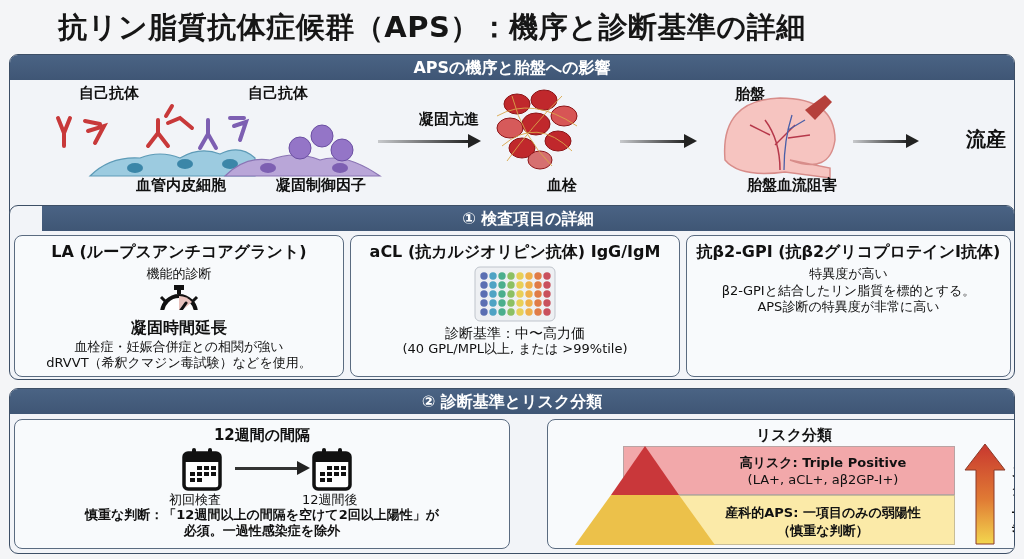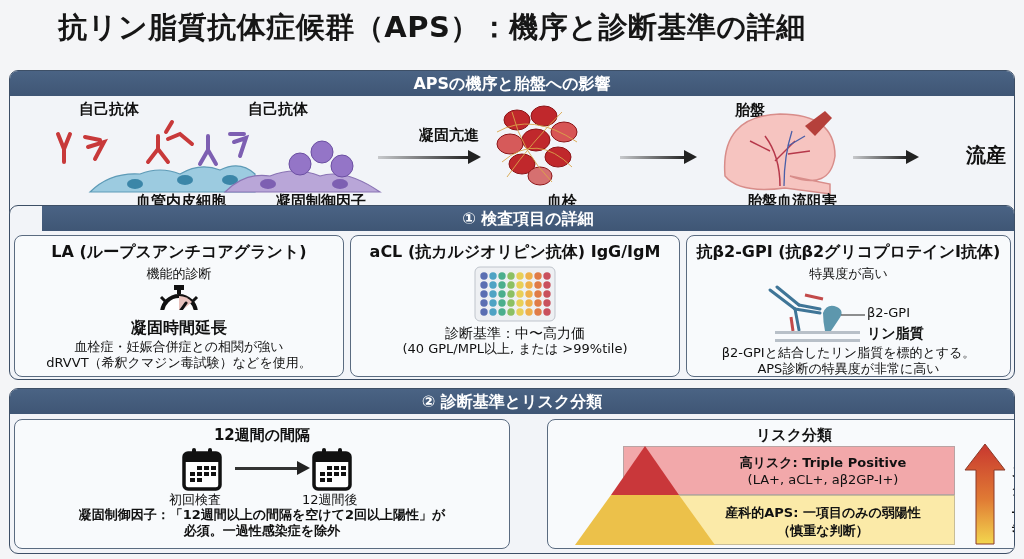--- a/index.html
+++ b/index.html
@@ -18,21 +18,21 @@
   .section {
     position: absolute; left: 9px; width: 1006px;
     border: 1.5px solid #3d4f66; border-radius: 9px;
     background: #f2f4f8; overflow: hidden;
   }
   .section-header {
     height: 25px; background: linear-gradient(#4a6384, #3f5675);
     color: #fff; font-weight: bold; font-size: 16px;
     text-align: center; line-height: 25px;
   }
-  .sec1 { top: 70px; height: 168px; }
+  .sec1 { top: 54px; height: 168px; }
   .sec2 { top: 205px; height: 175px; padding-left: 32px; }
   .sec3 { top: 388px; height: 166px; }
 
   .abs { position: absolute; }
   .lbl { position: absolute; font-weight: bold; font-size: 15px; white-space: nowrap; margin-left: 31px; }
   .card {
     position: absolute; background: #f8fafc; border: 1.3px solid #5a6b80;
     border-radius: 8px; text-align: center;
   }
   .card-title { font-weight: bold; font-size: 16px; margin-top: 6px; white-space: nowrap; }
@@ -200,41 +200,20 @@
           <circle cx="73" cy="46" r="3.7" fill="#c9505d"></circle>
         </svg>
     </div>
     <div class="card-text" style="font-size:14px;">診断基準：中〜高力価</div>
     <div class="card-text">(40 GPL/MPL以上, または &gt;99%tile)</div>
   </div>
 
   <div class="card" style="left:676px;top:29px;width:325px;height:142px;">
     <div class="card-title">抗β2-GPI (抗β2グリコプロテインI抗体)</div>
     <div class="card-sub">特異度が高い</div>
-    <div style="position:relative;height:62px;">
-      <svg class="abs" style="left:78px;top:2px;" width="110" height="60">
-        <g stroke="#3f7597" stroke-width="3" stroke-linecap="round">
-          <line x1="5" y1="5" x2="30" y2="24"></line>
-            <line x1="12" y1="2" x2="34" y2="20"></line>
-          <line x1="30" y1="24" x2="55" y2="28"></line>
-            <line x1="34" y1="20" x2="55" y2="24"></line>
-          <line x1="30" y1="24" x2="34" y2="45"></line>
-        </g>
-        <line x1="40" y1="10" x2="58" y2="14" stroke="#c24a4a" stroke-width="3"></line>
-        <line x1="26" y1="32" x2="28" y2="46" stroke="#c24a4a" stroke-width="3"></line>
-        <path d="M58 28 Q62 18 72 22 Q80 26 74 34 Q70 40 66 46 L60 46 Q58 36 58 28 Z" fill="#5d97ad"></path>
-        <g fill="#b8c0c8">
-          <rect x="10" y="46" width="85" height="3"></rect>
-          <rect x="10" y="54" width="85" height="3"></rect>
-        </g>
-        <line x1="76" y1="30" x2="100" y2="30" stroke="#222" stroke-width="1"></line>
-      </svg>
-      <span class="abs" style="left:180px;top:22px;font-size:13px;">β2-GPI</span>
-      <span class="abs" style="left:180px;top:42px;font-size:14px;font-weight:bold;">リン脂質</span>
-    </div>
     <div class="card-text">β2-GPIと結合したリン脂質を標的とする。</div>
     <div class="card-text">APS診断の特異度が非常に高い</div>
   </div>
 </div>
 
 <div class="section sec3">
   <div class="section-header">② 診断基準とリスク分類</div>
 
   <div class="card" style="left:4px;top:30px;width:496px;height:130px;">
     <div class="card-title" style="font-size:15px;">12週間の間隔</div>
@@ -267,21 +246,21 @@
           <rect x="9" y="25" width="5" height="4" fill="#111"></rect>
           <rect x="16" y="25" width="5" height="4" fill="#111"></rect>
           <rect x="23" y="25" width="5" height="4" fill="#111"></rect>
           <rect x="30" y="25" width="5" height="4" fill="#111"></rect>
           <rect x="9" y="31" width="5" height="4" fill="#111"></rect>
           <rect x="16" y="31" width="5" height="4" fill="#111"></rect>
         </svg>
       <span class="abs" style="left:154px;top:46px;font-size:13px;">初回検査</span>
       <span class="abs" style="left:287px;top:46px;font-size:13px;">12週間後</span>
     </div>
-    <div class="card-text" style="font-weight:bold;">凝固制御因子：「12週間以上の間隔を空けて2回以上陽性」が</div>
+    <div class="card-text" style="font-weight:bold;">慎重な判断：「12週間以上の間隔を空けて2回以上陽性」が</div>
     <div class="card-text" style="font-weight:bold;">必須。一過性感染症を除外</div>
   </div>
 
   <div class="card" style="left:537px;top:30px;width:494px;height:130px;">
     <div class="card-title" style="font-size:15px;">リスク分類</div>
     <div class="abs" style="left: 75px; top: 26px; width: 332px; height: 49px; border: 1px solid rgb(185, 163, 163); background: rgb(242, 168, 170);" id="band-high"></div>
     <div class="abs" style="left: 75px; top: 75px; width: 332px; height: 50px; border: 1px solid rgb(200, 189, 151); background: rgb(251, 234, 168);" id="band-low"></div>
     <svg class="abs" style="left:25px;top:26px;" width="145" height="100">
       <polygon id="tri-top" points="72,0 38,49 106,49" fill="#c9373a"></polygon>
       <polygon id="tri-bottom" points="38,49 106,49 142,99 2,99" fill="#ecc14a"></polygon>

